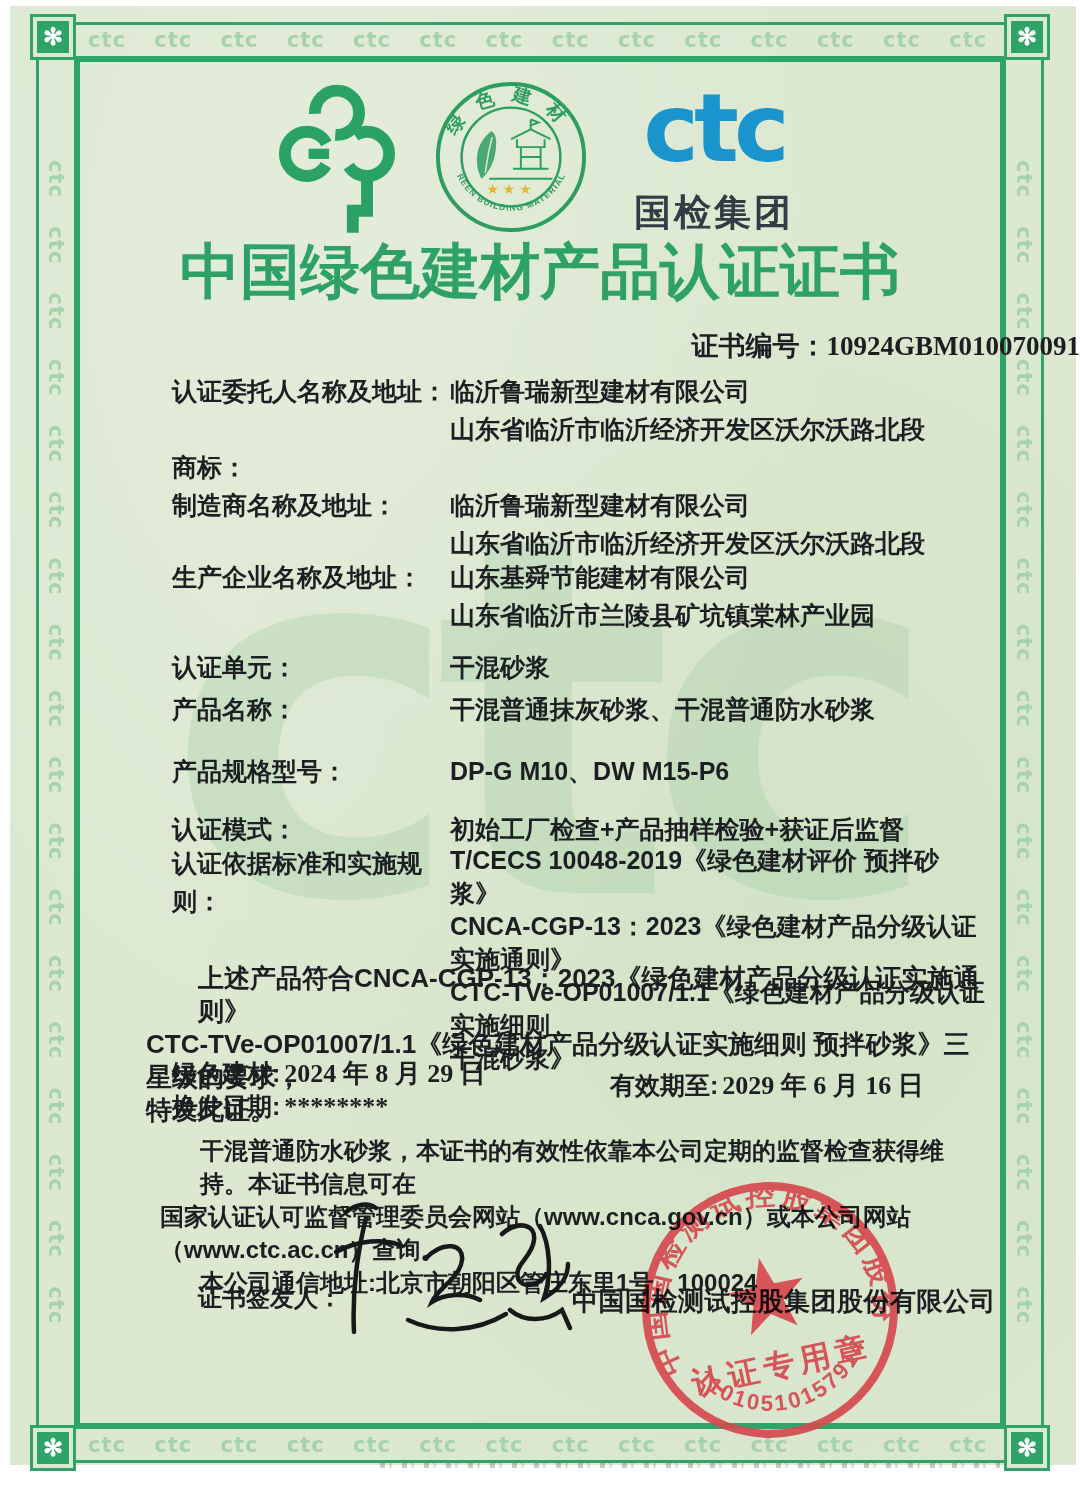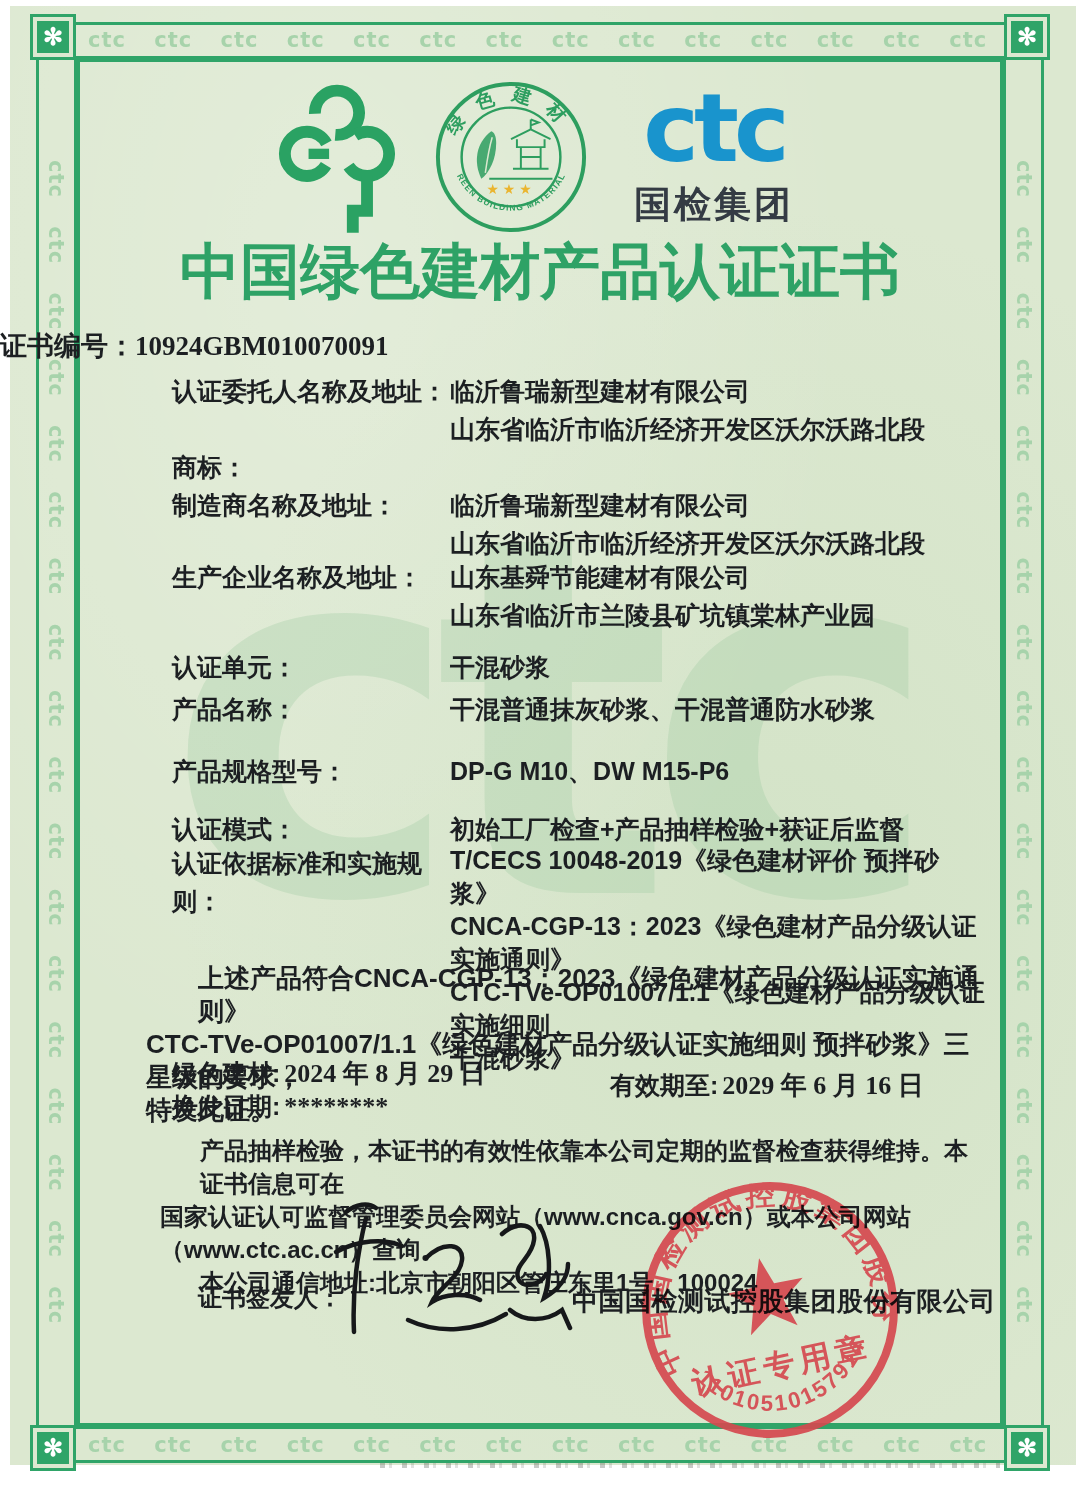--- a/index.html
+++ b/index.html
@@ -45,24 +45,24 @@
   .watermark{position:absolute;left:0;right:0;top:470px;text-align:center;z-index:1;
     font-family:"DejaVu Sans",sans-serif;font-weight:800;font-size:500px;line-height:1;
     letter-spacing:-28px;color:#9ccaa0;opacity:.30;pointer-events:none}
   
   .layer{position:absolute;inset:0;z-index:3}
   .logos{position:absolute;left:0;right:0;top:78px;display:flex;justify-content:center;
     align-items:flex-start;gap:20px}
   .ctc-block{margin-top:8px;text-align:center;width:208px}
   .ctc-big{font-family:"DejaVu Sans",sans-serif;font-weight:bold;font-size:94px;line-height:.92;
     color:var(--blue);letter-spacing:-5px;display:block}
-  .ctc-sub{display:block;margin-top:8px;font-size:37px;font-weight:700;color:#343b44;letter-spacing:3px}
+  .ctc-sub{display:block;margin-top:16px;font-size:37px;font-weight:700;color:#343b44;letter-spacing:3px}
   .title{position:absolute;left:0;right:0;top:232px;text-align:center;font-size:60px;font-weight:900;
     color:var(--titlegreen);font-family:Liberation Sans, sans-serif}
-  .certno{position:absolute;left:0;right:0;top:328px;text-align:left;font-size:27px;font-weight:bold}
+  .certno{position:absolute;left:0;right:0;top:328px;text-align:right;font-size:27px;font-weight:bold}
   .certno .num{font-family:"Liberation Serif",serif}
   .frow{position:absolute;left:172px;right:92px;display:flex;font-size:25px;font-weight:bold;line-height:38px}
   .flabel{width:278px;flex:none}
   .fvals{flex:1}
   .r8 .fvals{line-height:33px}
   .statement{position:absolute;left:146px;right:98px;top:962px;font-size:26px;font-weight:bold;line-height:33px}
   .statement .ind{padding-left:52px}
   .dateline{position:absolute;font-size:25px;font-weight:bold;white-space:nowrap}
   .dateline .serifnum{font-family:"Liberation Serif",serif;font-size:26px;margin-left:4px}
   .d-issue{left:172px;top:1056px}
@@ -231,21 +231,21 @@
       <span>绿色建材:</span><span class="serifnum">2024 年 8 月 29 日</span>
     </div>
     <div class="dateline d-reissue">
       <span>换发日期:</span><span class="serifnum">********</span>
     </div>
     <div class="dateline d-valid">
       <span>有效期至:</span><span class="serifnum">2029 年 6 月 16 日</span>
     </div>
 
     <div class="notice">
-      <div class="ind">产品抽样检验，本证书的有效性依靠本公司定期的监督检查获得维持。本证书信息可在</div>
+      <div class="ind">干混普通防水砂浆，本证书的有效性依靠本公司定期的监督检查获得维持。本证书信息可在</div>
       <div>国家认证认可监督管理委员会网站（www.cnca.gov.cn）或本公司网站（www.ctc.ac.cn）查询。</div>
       <div class="ind">本公司通信地址:北京市朝阳区管庄东里1号　100024</div>
     </div>
 
     <div class="signer-label">证书签发人：</div>
     <div class="company">中国国检测试控股集团股份有限公司</div>
 
     <svg class="signature" width="310" height="170" viewBox="0 0 310 170">
       <g stroke="#16181a" stroke-width="4.5" fill="none" stroke-linecap="round">
         <path d="M78,28 C70,60 64,100 66,142"></path>

